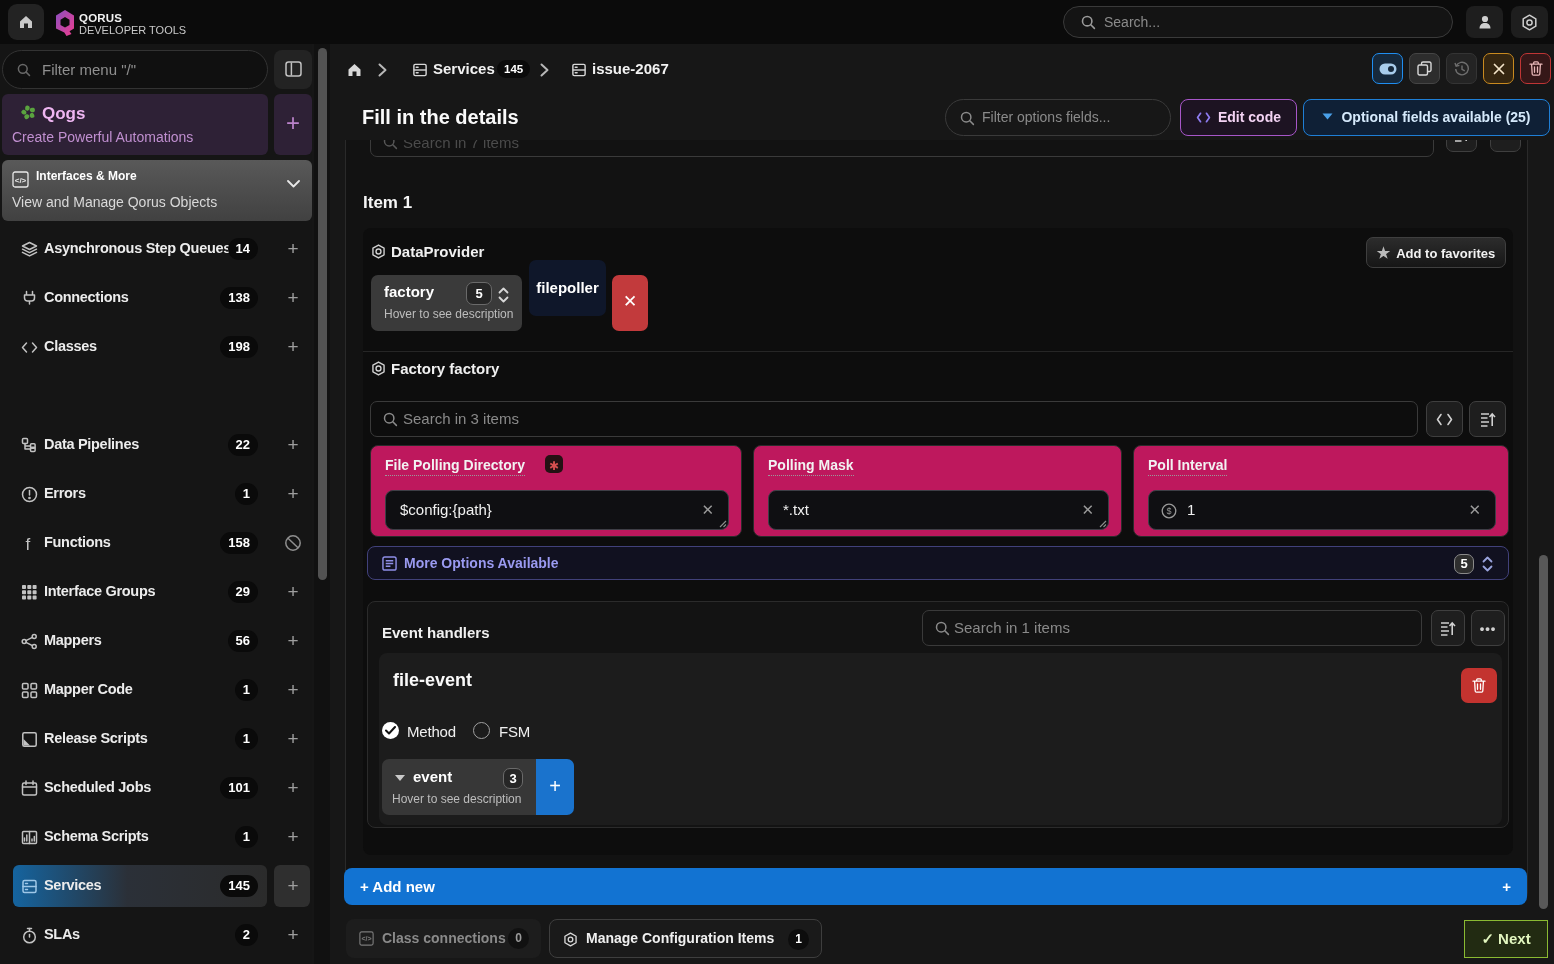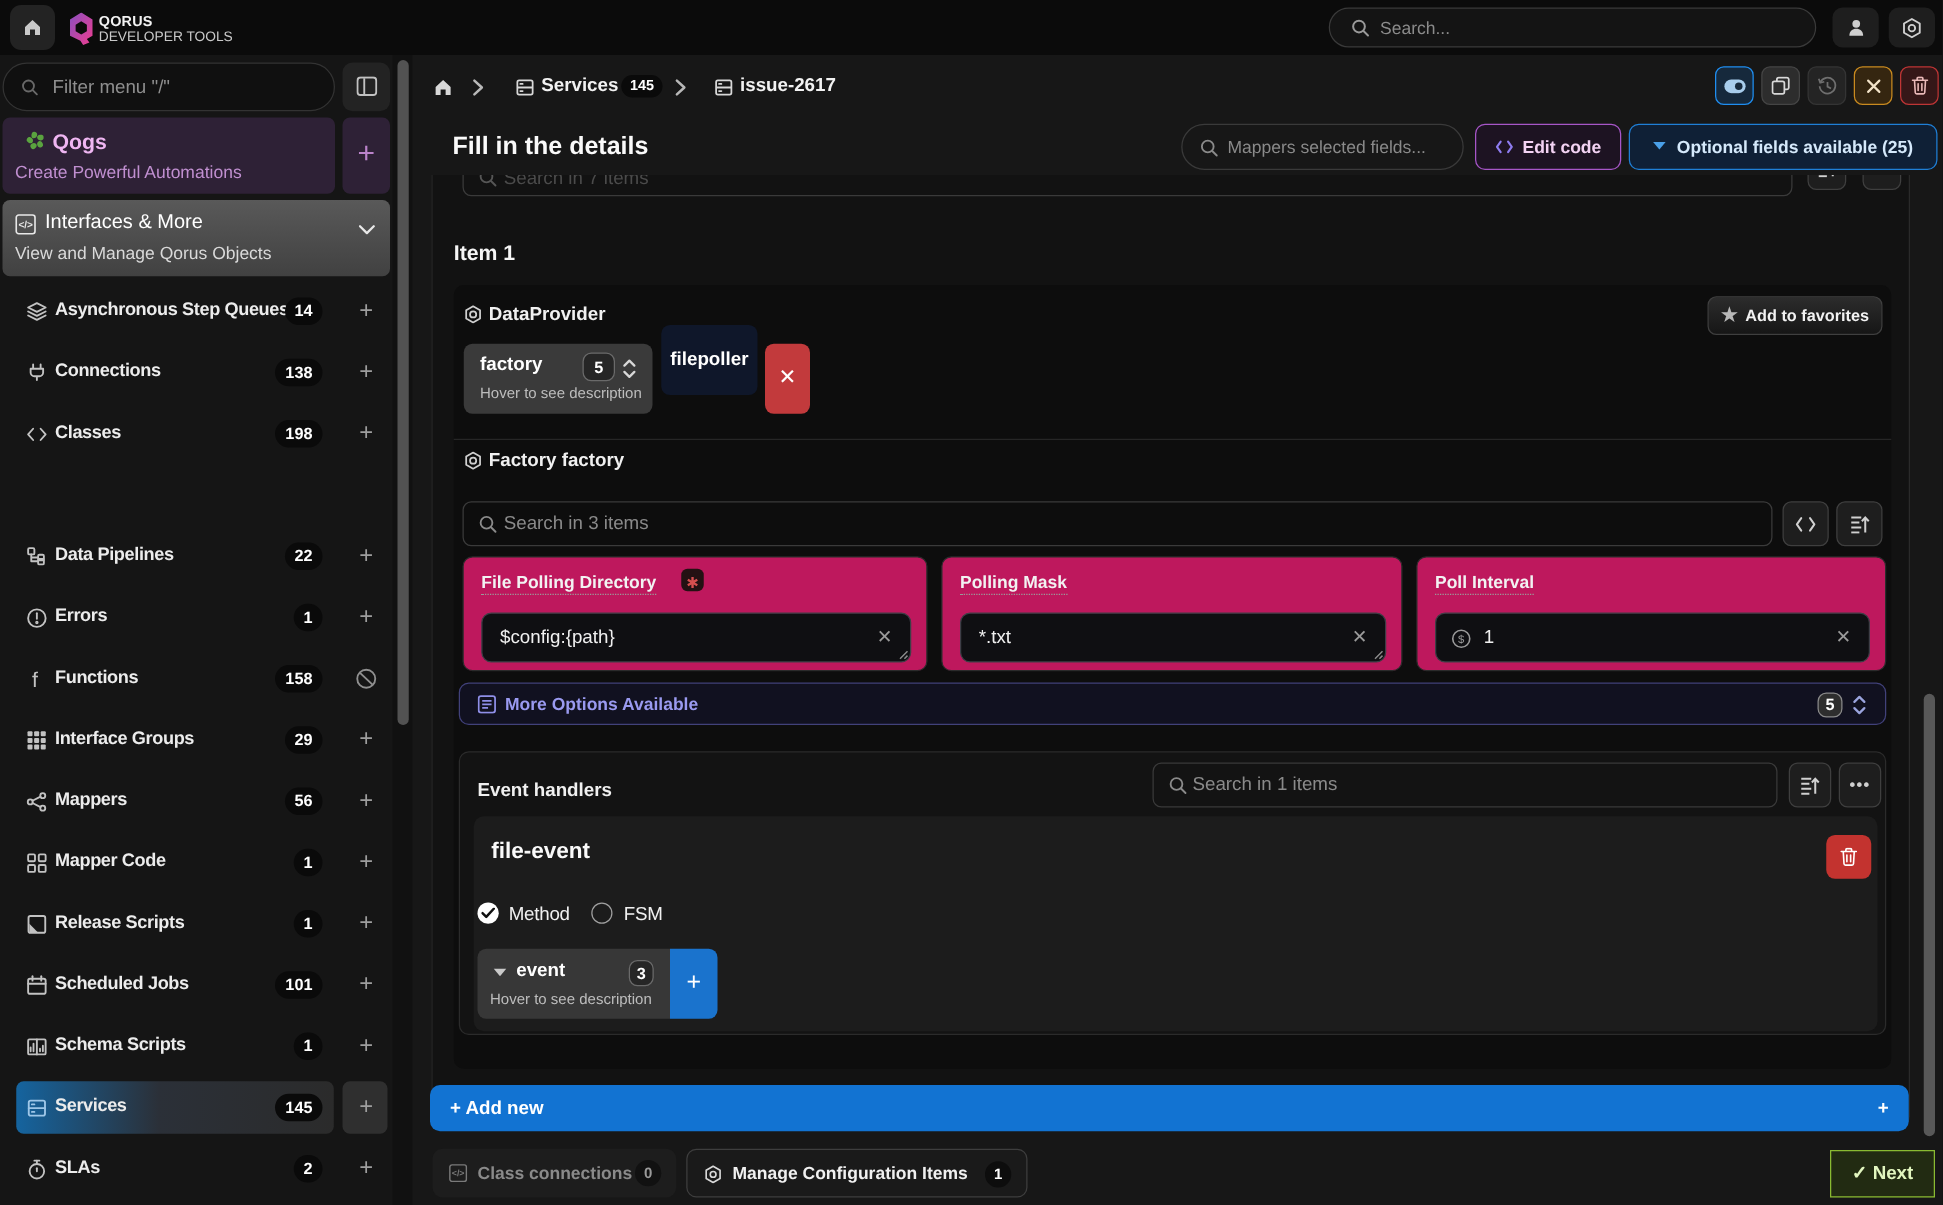--- a/index.html
+++ b/index.html
@@ -18,21 +18,21 @@
 
 .sidebar { position:absolute; left:0; top:44px; width:312px; height:920px; background:#151515; }
 .filterin { position:absolute; left:2px; top:6px; width:266px; height:39px; border:1px solid #333; border-radius:20px; background:#101010; }
 .filterin .t { position:absolute; left:39px; top:10px; color:#8f8f8f; font-size:15px; }
 .collbtn { position:absolute; left:274px; top:6px; width:38px; height:39px; background:#232323; border-radius:8px; text-align:center; line-height:39px; }
 .qogs { position:absolute; left:2px; top:50px; width:266px; height:61px; background:#2e2136; border-radius:6px; }
 .qogs .t1 { position:absolute; left:40px; top:10px; font-size:17px; font-weight:bold; color:#efb6f2; }
 .qogs .t2 { position:absolute; left:10px; top:35px; font-size:14px; color:#c08fd0; }
 .qplus { position:absolute; left:274px; top:50px; width:38px; height:61px; background:#2e2136; border-radius:6px; color:#bb83cb; font-size:24px; text-align:center; line-height:58px; font-weight:300; }
 .ifmore { position:absolute; left:2px; top:116px; width:310px; height:61px; background:linear-gradient(#595959,#414141); border-radius:6px; }
-.ifmore .t1 { position:absolute; left:34px; top:9px; font-size:16px; font-weight:normal; color:#fff; }
+.ifmore .t1 { position:absolute; left:34px; top:9px; font-size:12px; font-weight:bold; color:#fff; }
 .ifmore .t2 { position:absolute; left:10px; top:34px; font-size:14px; color:#d9d9d9; }
 .mrow { position:absolute; left:0px; width:312px; height:42px; }
 .mrow .lb { position:absolute; left:44px; top:12px; font-size:14.5px; font-weight:bold; color:#ececec; letter-spacing:-0.3px; }
 .mrow .mic { position:absolute; left:21px; top:13px; width:17px; height:17px; color:#c2c2c2; }
 .mrow .bdg { position:absolute; right:54px; top:10px; height:22px; min-width:22px; padding:0 8px; background:#0a0a0a; border-radius:11px; color:#fff; font-size:13px; font-weight:bold; text-align:center; line-height:22px; }
 .mrow .pl { position:absolute; left:283px; top:10px; width:20px; height:22px; color:#9e9e9e; font-size:19px; font-weight:400; text-align:center; line-height:22px; }
 .svcbg { position:absolute; left:13px; top:0; width:254px; height:42px; border-radius:6px; background:linear-gradient(90deg,#15649f 0%,#2b3038 45%,#2b2b2b 100%); }
 .svcplus { position:absolute; left:274px; top:0; width:36px; height:42px; background:#2f2f2f; border-radius:6px; }
 .sbscroll { position:absolute; left:314px; top:44px; width:16px; height:920px; background:#111111; }
 .sbthumb { position:absolute; left:4px; top:4px; width:9px; height:532px; background:#525252; border-radius:5px; }
@@ -344,21 +344,21 @@
   <div class="crumb" style="left:103px;">Services<span class="cbdg" style="left:64px;">145</span></div>
   <svg width="9" height="14" viewBox="0 0 9 14" style="position:absolute;left:210px;top:19px;">
       <polyline points="1.5,1.5 7.5,7 1.5,12.5" fill="none" stroke="#b8b8b8" stroke-width="2" stroke-linecap="round" stroke-linejoin="round"></polyline>
     </svg>
   <svg width="16" height="16" viewBox="0 0 17 17" style="position:absolute;left:241px;top:18px;">
       <rect x="2" y="2.5" width="13" height="12" rx="1.5" fill="none" stroke="#d8d8d8" stroke-width="1.5"></rect>
       <line x1="2" y1="8.5" x2="15" y2="8.5" stroke="#d8d8d8" stroke-width="1.5"></line>
       <line x1="4.5" y1="5.5" x2="6.5" y2="5.5" stroke="#d8d8d8" stroke-width="1.5" stroke-linecap="round"></line>
       <line x1="4.5" y1="11.5" x2="6.5" y2="11.5" stroke="#d8d8d8" stroke-width="1.5" stroke-linecap="round"></line>
     </svg>
-  <div class="crumb" style="left:262px;">issue-2617</div>
+  <div class="crumb" style="left:262px;">issue-2067</div>
   <div class="ibtn" style="left:1042px; border-color:#1f8ef1; background:#16293c;"><svg width="18" height="12" viewBox="0 0 18 12" style="margin-top:9px;">
         <rect x="0.5" y="0.5" width="17" height="11" rx="5.5" fill="#a8cdec"></rect>
         <circle cx="12" cy="6" r="3" fill="#16293c"></circle>
       </svg></div>
   <div class="ibtn" style="left:1079px; border-color:#454545; background:#2d2d2d;"><svg width="15" height="15" viewBox="0 0 15 15" style="margin-top:7px;">
         <rect x="1" y="4" width="9.5" height="10" rx="1.5" fill="none" stroke="#d8d8d8" stroke-width="1.4"></rect>
         <path d="M4.5 4 V2.5 A1.5 1.5 0 0 1 6 1 H12.5 A1.5 1.5 0 0 1 14 2.5 V9 A1.5 1.5 0 0 1 12.5 10.5 H10.5" fill="none" stroke="#d8d8d8" stroke-width="1.4"></path>
       </svg></div>
   <div class="ibtn" style="left:1116px; border-color:#343434; background:#242424;"><svg width="16" height="16" viewBox="0 0 16 16" style="margin-top:7px;">
         <path d="M2.2 5 A6.3 6.3 0 1 1 1.7 8" fill="none" stroke="#6f6f6f" stroke-width="1.4"></path>
@@ -370,21 +370,21 @@
       </svg></div>
   <div class="ibtn" style="left:1190px; border-color:#bf3535; background:#351718;"><svg width="14" height="15" viewBox="0 0 14 15" style="margin-top:7px;">
         <path d="M1 3.2 H13 M4.7 3.2 V1.8 A0.9 0.9 0 0 1 5.6 0.9 H8.4 A0.9 0.9 0 0 1 9.3 1.8 V3.2 M2.6 3.2 L3.2 13 A1.2 1.2 0 0 0 4.4 14.1 H9.6 A1.2 1.2 0 0 0 10.8 13 L11.4 3.2 M5.5 6 V11.3 M8.5 6 V11.3" fill="none" stroke="#e8b8b8" stroke-width="1.3" stroke-linecap="round"></path>
       </svg></div>
   <div class="pagehead">Fill in the details</div>
   <div class="hfilter">
       <svg width="15" height="15" viewBox="0 0 15 15" style="position:absolute;left:14px;top:11px;">
         <circle cx="6.2" cy="6.2" r="4.7" fill="none" stroke="#8a8a8a" stroke-width="1.5"></circle>
         <line x1="9.8" y1="9.8" x2="13.4" y2="13.4" stroke="#8a8a8a" stroke-width="1.5" stroke-linecap="round"></line>
       </svg>
-      <span class="t">Mappers selected fields...</span>
+      <span class="t">Filter options fields...</span>
     </div>
   <div class="editcode"><svg width="15" height="11" viewBox="0 0 17 13" style="margin-right:7px; vertical-align:-1px;">
         <polyline points="5,1.5 1.5,6.5 5,11.5" fill="none" stroke="#8e7cf0" stroke-width="2" stroke-linecap="round" stroke-linejoin="round"></polyline>
         <polyline points="12,1.5 15.5,6.5 12,11.5" fill="none" stroke="#8e7cf0" stroke-width="2" stroke-linecap="round" stroke-linejoin="round"></polyline>
       </svg>Edit code</div>
   <div class="optfields"><svg width="11" height="7" viewBox="0 0 11 7" style="margin-right:8px; vertical-align:2px;">
         <path d="M0.5 0.5 H10.5 L5.5 6.5 Z" fill="#4aa0e8"></path>
       </svg>Optional fields available (25)</div>
   <div class="panel">
     <div class="psearch">

